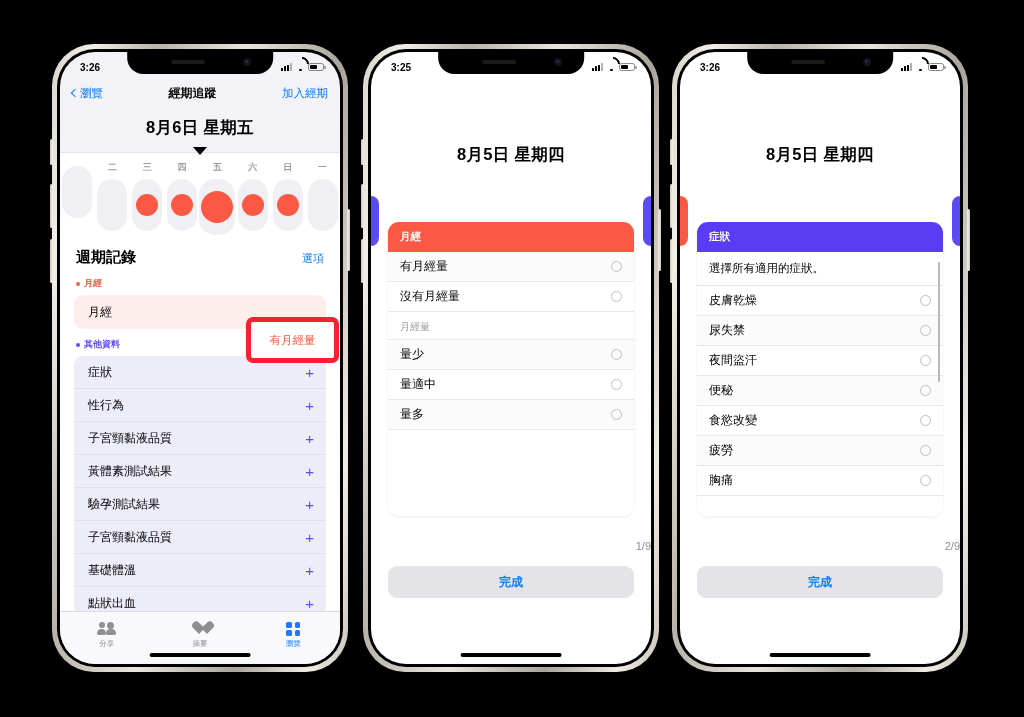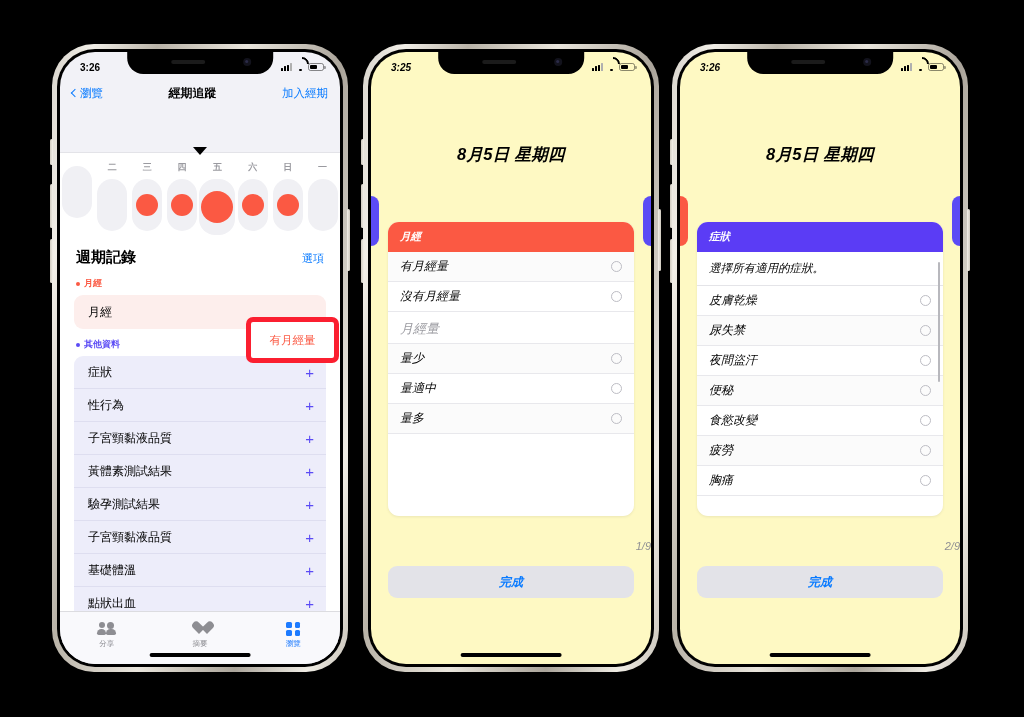--- a/index.html
+++ b/index.html
@@ -192,21 +192,21 @@
   .ic-people .h2{width:7px;height:7px;border-radius:50%;left:10px;top:0;}
   .ic-people .b1{width:9px;height:6px;border-radius:5px 5px 2px 2px;left:0.5px;top:7px;}
   .ic-people .b2{width:10px;height:6px;border-radius:5px 5px 2px 2px;left:9px;top:7px;}
   .ic-grid { width:14px;height:14px; display:grid; grid-template-columns:1fr 1fr;
     grid-template-rows:1fr 1fr; gap:2.5px; }
   .ic-grid i { background:#1d7bff; border-radius:1.5px; }
 
   
   #p2 { left:363px; top:44px; width:296px; height:628px; }
   #p3 { left:672px; top:44px; width:296px; height:628px; }
-  .modal-screen { background:#fef9c3;font-style:italic; }
+  .modal-screen { background:#ffffff; }
   .date-head2 {
     position:absolute; top:88px; left:0; right:0; height:30px;
     display:flex; align-items:center; justify-content:center;
     font-size:16.5px; font-weight:700; letter-spacing:.3px; color:#000; z-index:15;
   }
   .card-area { position:absolute; top:122px; left:0; right:0; bottom:0; z-index:10; }
   .peek {
     position:absolute; top:22px; width:16px; height:50px;
     border-radius:10px; z-index:9;
   }
@@ -215,21 +215,21 @@
   .qcard {
     position:absolute; top:48px; left:17px; right:17px; height:294px;
     background:#fff; border-radius:11px; overflow:hidden;
     box-shadow:0 1px 3px rgba(0,0,0,.08);
     z-index:12;
   }
   .qcard-head { height:30px; display:flex; align-items:center; padding:0 12px;
     font-size:10.5px; font-weight:700; color:#fff; }
   .q-note { padding:9px 12px; font-size:11.5px; color:#000;
     border-bottom:1px solid #e4e4e8; background:#fff; }
-  .q-sublabel { padding:8px 12px 5px 12px; font-size:13px; color:#9a9aa0;
+  .q-sublabel { padding:8px 12px 5px 12px; font-size:10px; color:#9a9aa0;
     background:#fff; border-bottom:1px solid #e8e8ec; }
   .q-row {
     height:30px; display:flex; align-items:center; justify-content:space-between;
     padding: 0 12px; font-size:12px; color:#000;
     border-bottom:1px solid #e8e8ec; background:#fbfbfb; cursor:pointer;
   }
   .q-row.alt { background:#fff; }
   .radio { width:11px;height:11px;border-radius:50%;border:1px solid #bdbdc4; }
   .q-fill { background:#fff; flex:1; }
   .vscroll { position:absolute; top:40px; right:3px; width:2px; height:120px;
@@ -280,20 +280,21 @@
 
         <div class="nav1">
           <div class="nav-back">
             <span class="chev"></span>
             <span>瀏覽</span>
           </div>
           <div class="nav-title">經期追蹤</div>
           <div class="nav-action">加入經期</div>
         </div>
 
+        <div class="date-head1">8月6日 星期五</div>
         <div class="tri"></div>
 
         <div class="calstrip" id="cal1">
             <div class="cal-cell">
               <div class="cal-dow"></div>
               <div class="cal-pill">
                 <div class="cal-dot none"></div>
               </div>
             </div>
             <div class="cal-cell">

